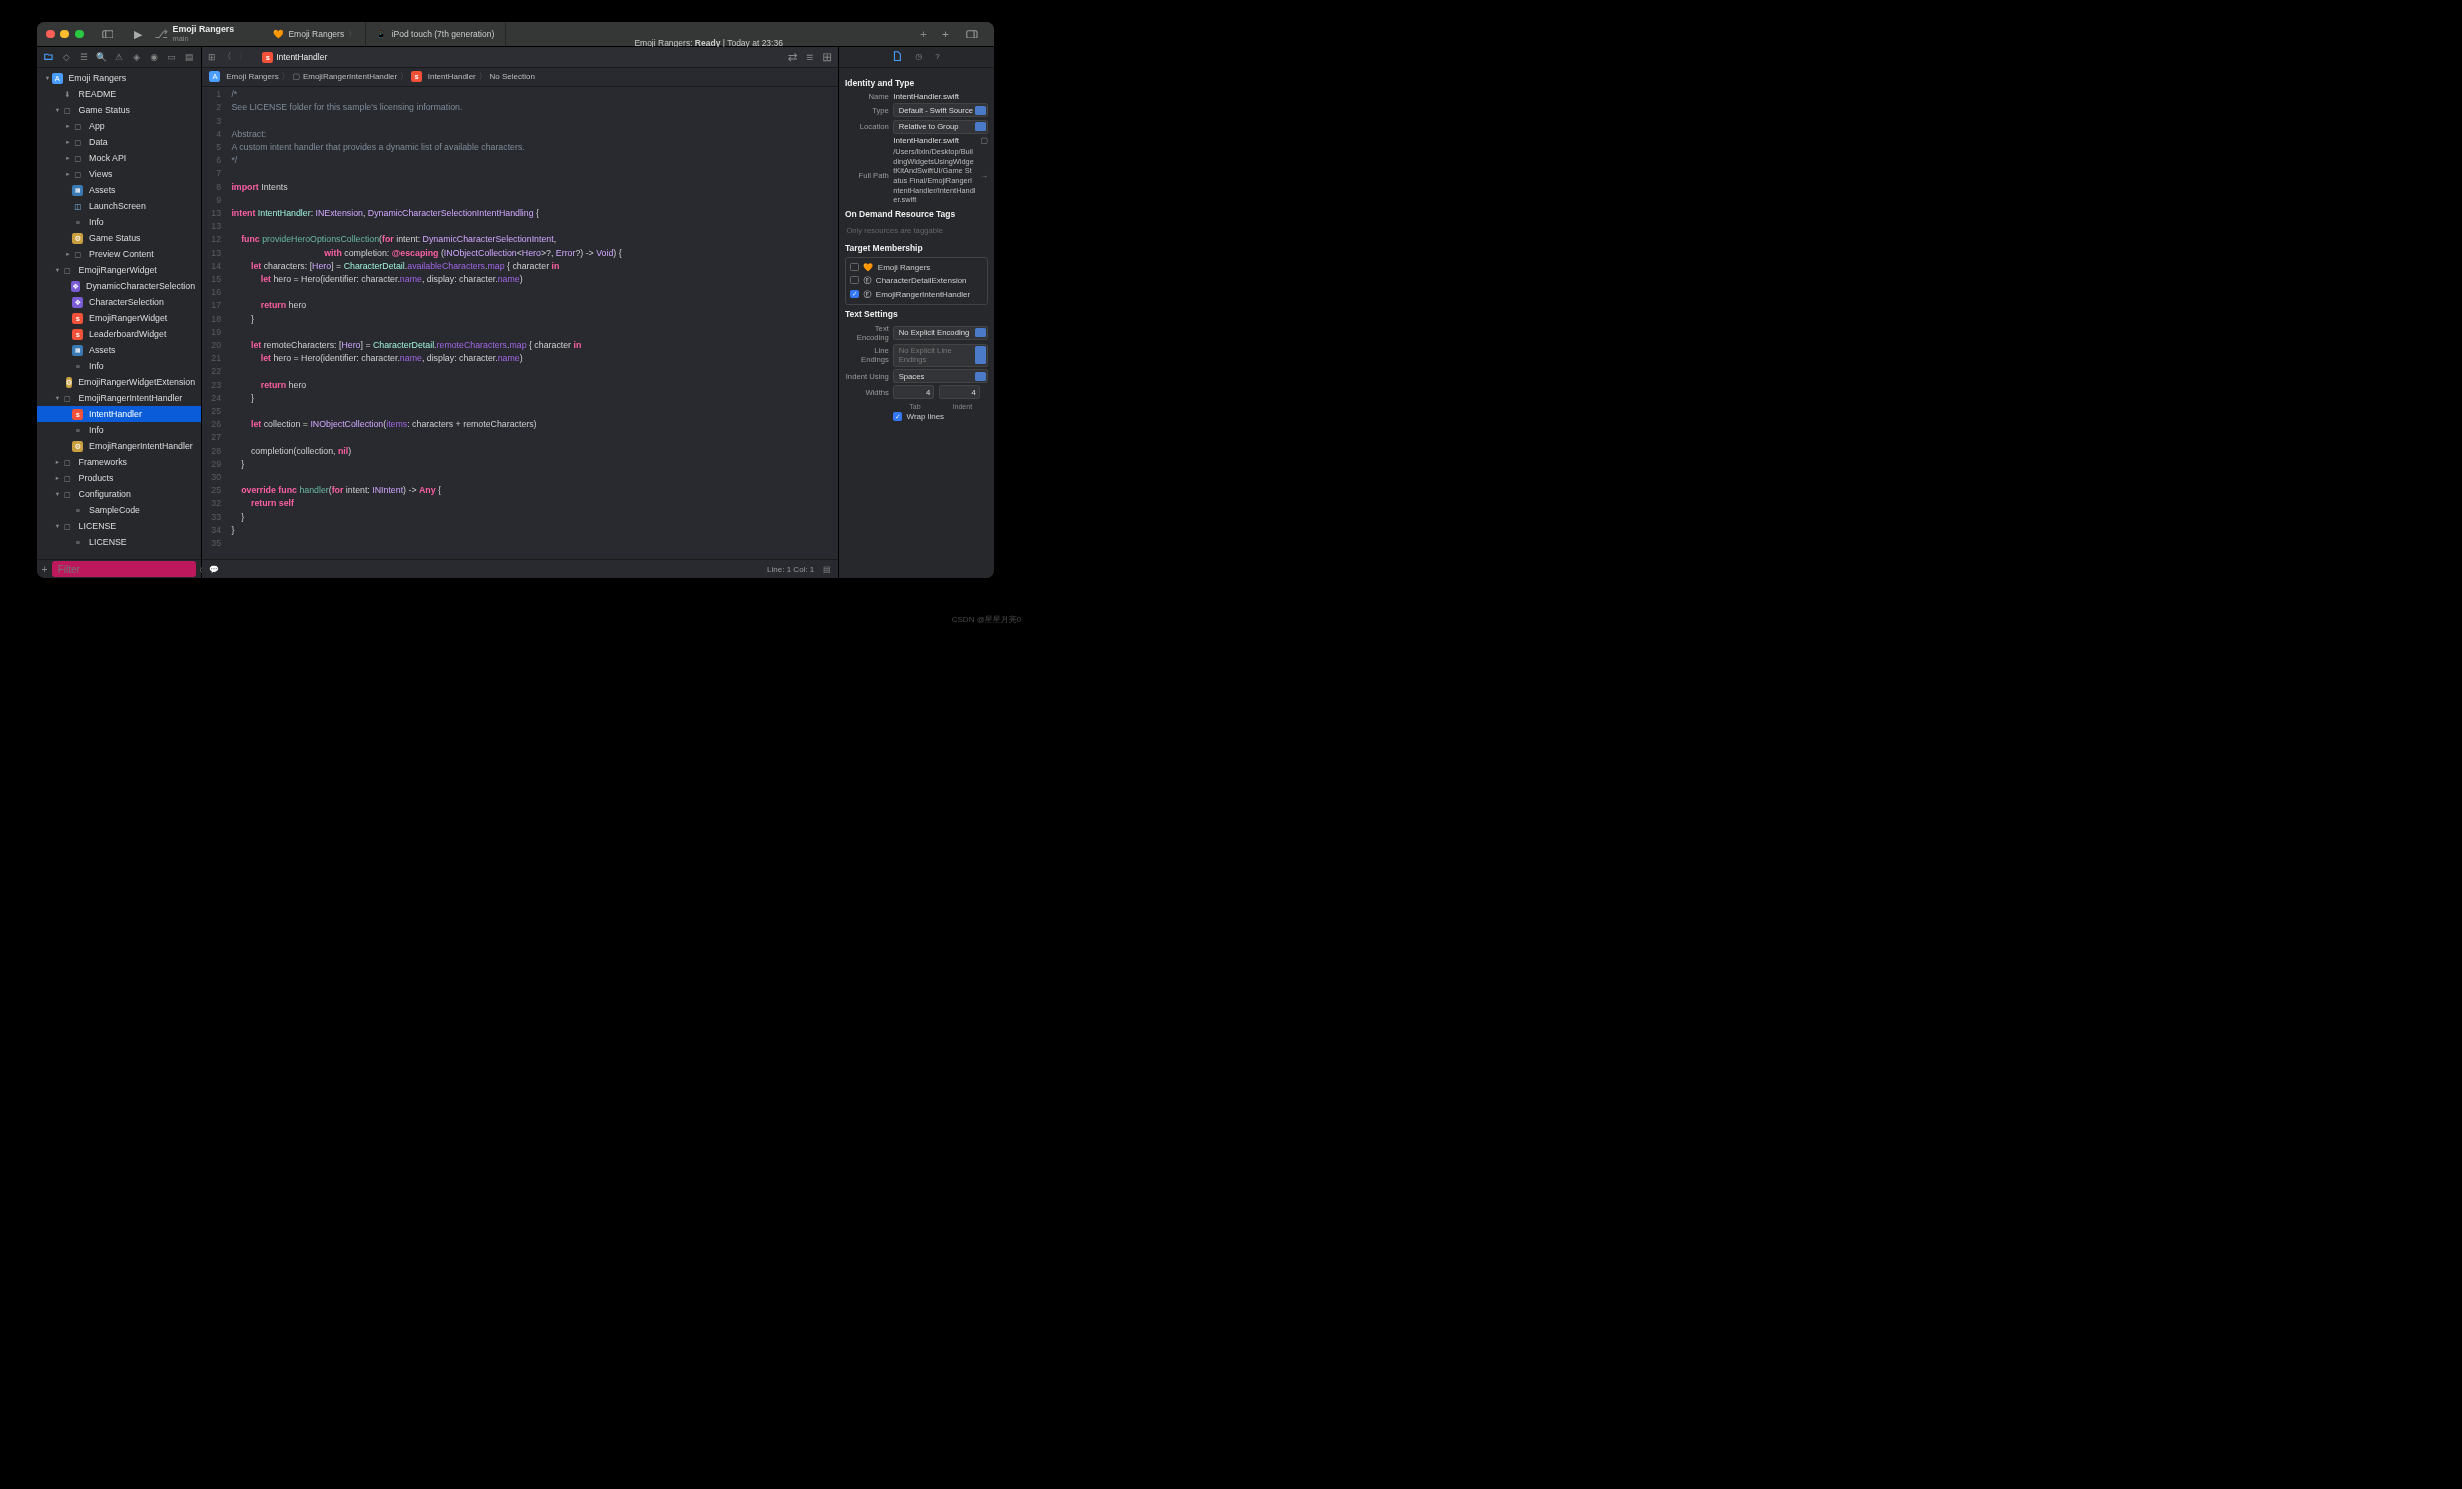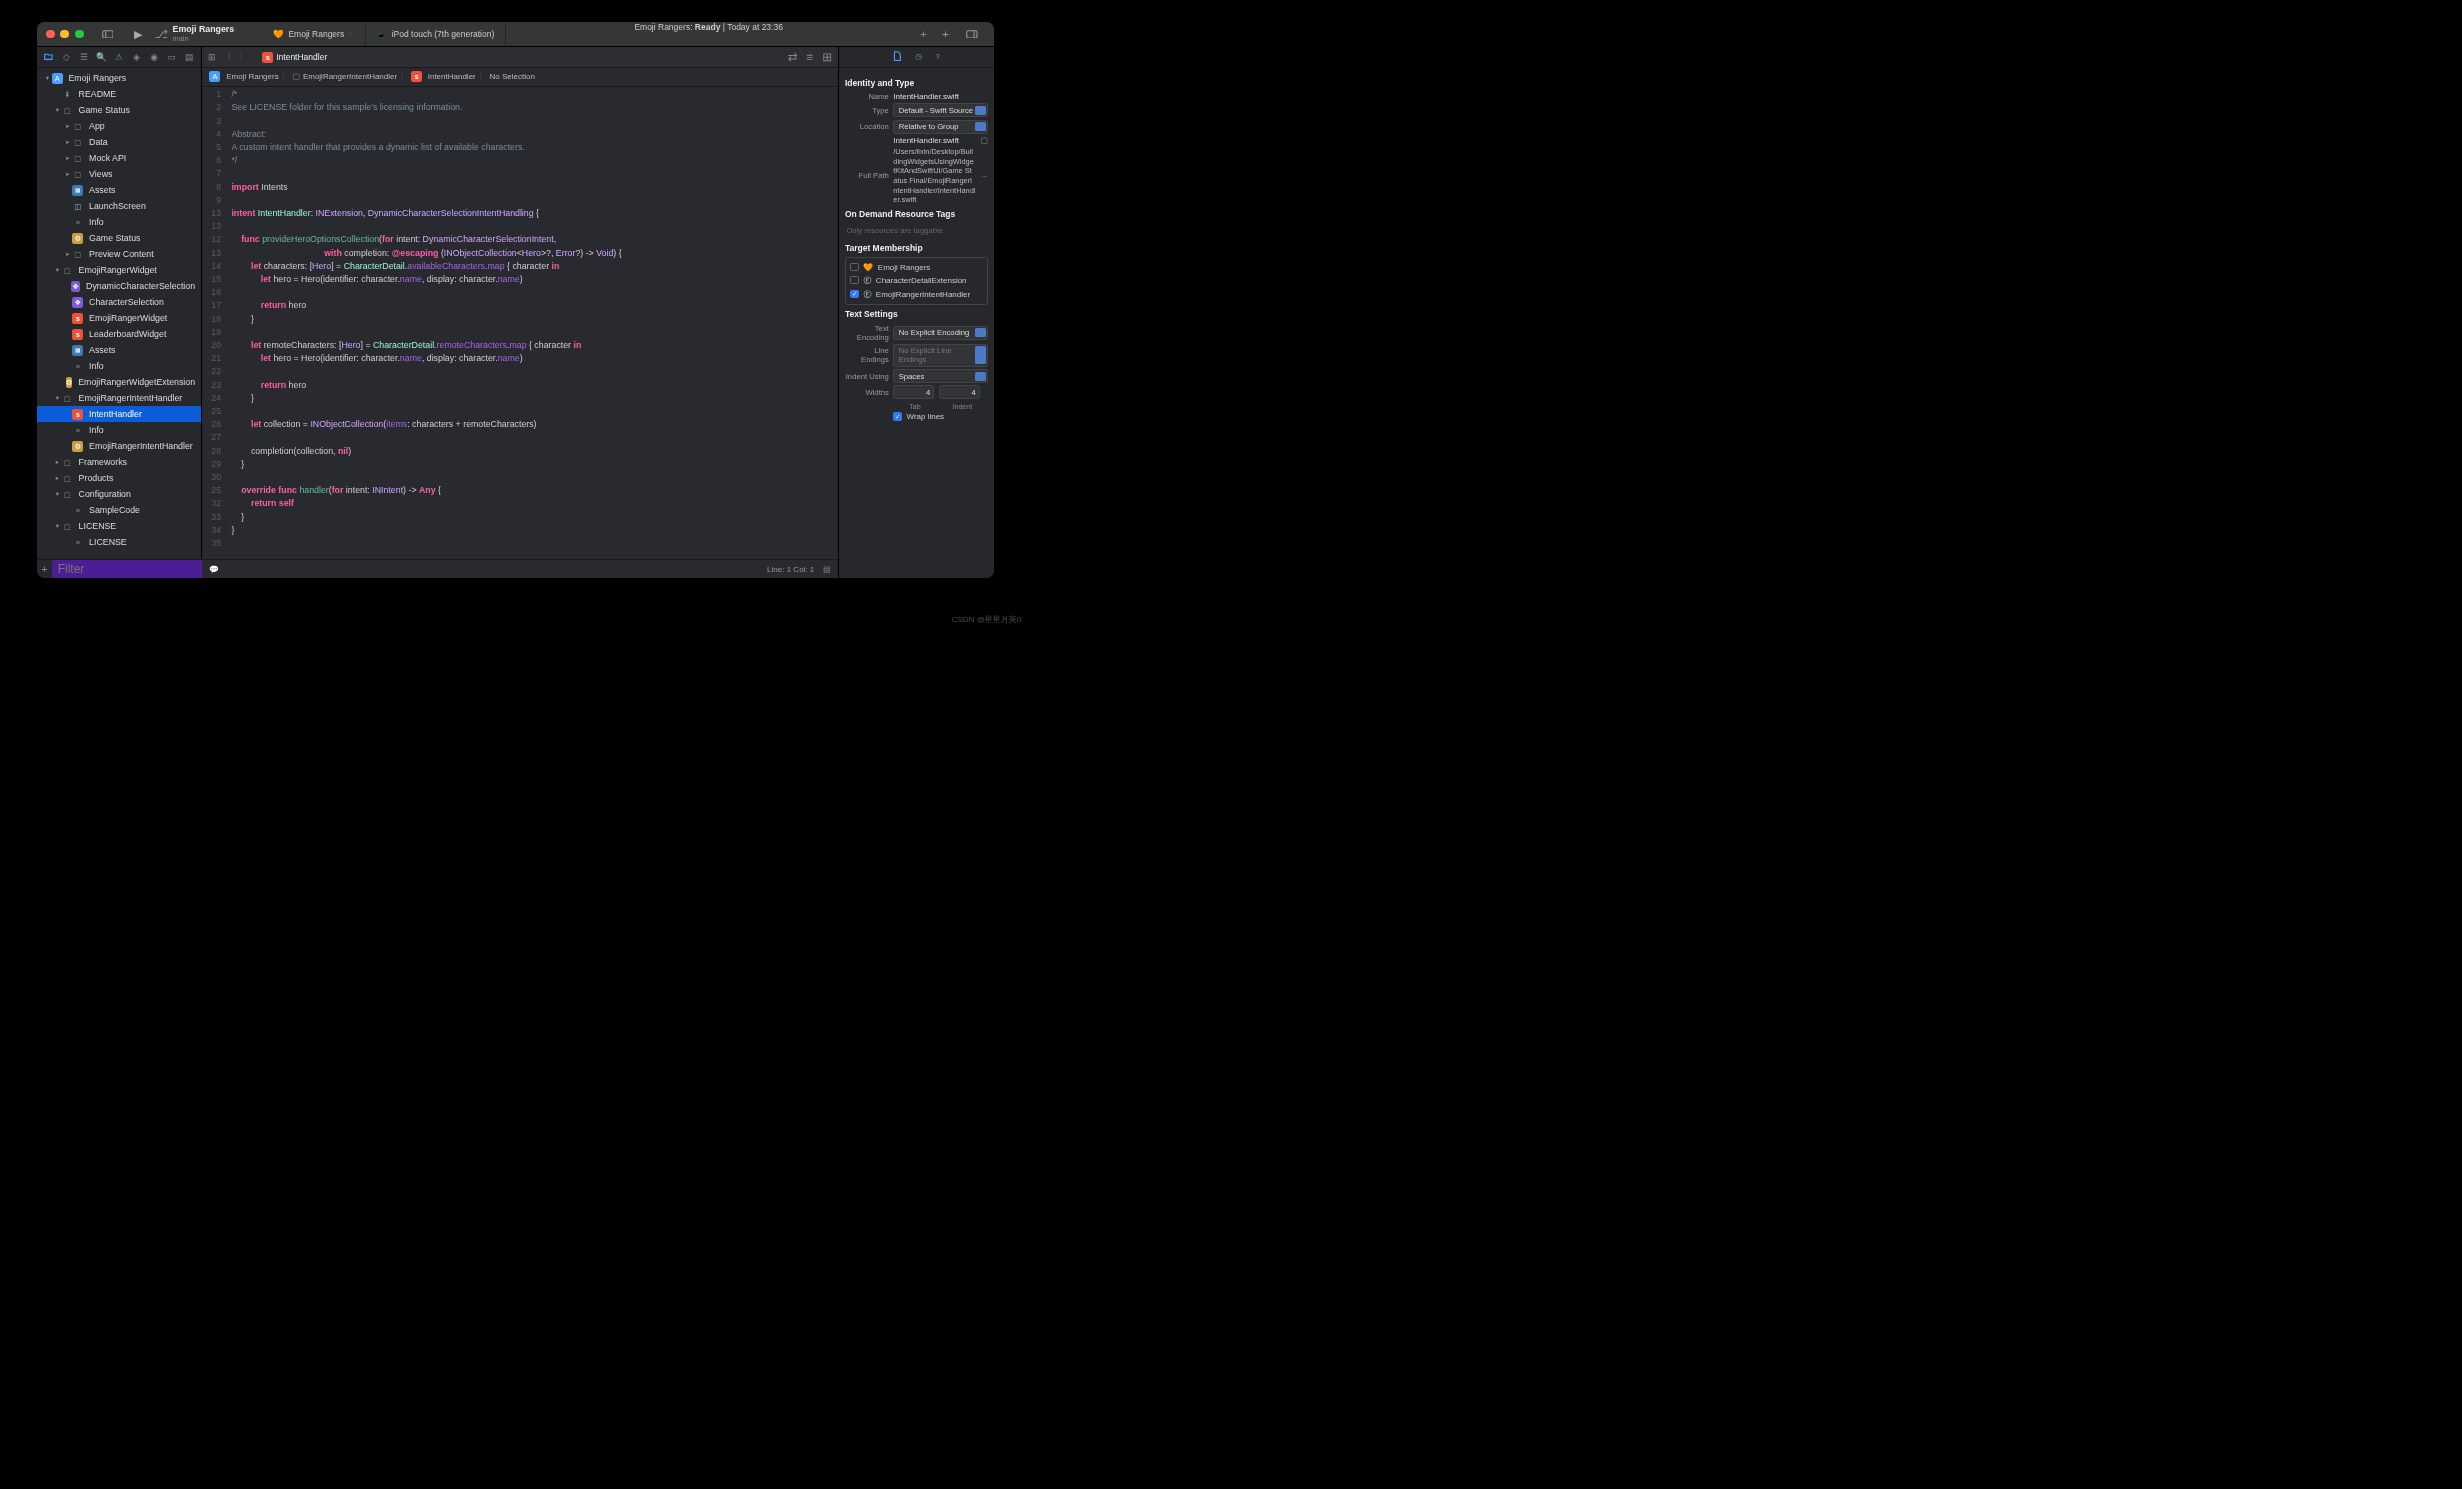--- a/index.html
+++ b/index.html
@@ -12,21 +12,21 @@
 .dot { width:8.8px; height:8.8px; border-radius:50%; }
 .red{background:#ff5f57}.yellow{background:#febc2e}.green{background:#28c840}
 .tb-icon { width:20.6px; height:16px; display:flex; align-items:center; justify-content:center; color:#999; cursor:pointer; border-radius:2.9px; }
 .run-btn{margin-left:10.3px; color:#aaa; font-size:11px;}
 .scheme{display:flex; align-items:center; gap:4.4px; margin-left:5.9px;}
 .scheme-box{display:flex;flex-direction:column;line-height:1.1;}
 .scheme-title{color:#e8e8e8;font-size:8.8px;font-weight:600}
 .scheme-sub{color:#888;font-size:7.4px}
 .tab-area{flex:1;display:flex;align-items:stretch;margin-left:29px;height:100%;}
 .wtab{display:flex;align-items:center;gap:4.4px;padding:0 10.3px;font-size:8.5px;color:#ccc;border-right:0.7px solid #252525;}
-.status{color:#ccc;font-size:8.5px;margin:0 auto;}
+.status{color:#ccc;font-size:8.5px;margin:16px auto;}
 .status .ready{font-weight:600}
 .right-tb{display:flex;align-items:center;gap:5.9px;padding-right:2.9px}
 
 
 .main { flex:1; display:flex; overflow:hidden; }
 .sidebar { width:165px; background:#26282b; display:flex; flex-direction:column; border-right:0.7px solid #000; }
 .sb-tabs{height:20.6px;display:flex;align-items:center;padding:0 4.4px;gap:2.9px;border-bottom:0.7px solid #1a1a1a}
 .sb-tab{width:14.7px;height:14.7px;display:flex;align-items:center;justify-content:center;color:#888;border-radius:2.2px;font-size:8.8px}
 .sb-tab.active{color:#4a9eff}
 .tree{flex:1;overflow:auto;padding:2.9px 0;font-size:8.8px;color:#ddd}
@@ -38,21 +38,21 @@
 .i-proj{background:#4a9eff;color:#fff}
 .i-folder{color:#888}
 .i-md{color:#888}
 .i-swift{background:#f05138;color:#fff;font-weight:700}
 .i-plist{color:#888}
 .i-ext{background:#7b5cd6;color:#fff}
 .i-yellow{background:#c9a03f;color:#fff}
 .i-stor{color:#7bb6e8}
 .i-asset{background:#3a7ab5;color:#fff;font-size:5.9px}
 .sb-filter{height:19px;border-top:0.7px solid #1a1a1a;display:flex;align-items:center;padding:0 4.4px;gap:4.4px}
-.sb-filter input{flex:1;background:#4c1d95;border:none;border-radius:2.9px;padding:2.2px 5.9px;color:#ccc;font-size:12px;outline:none}
+.sb-filter input{flex:1;background:#be185d;border:none;border-radius:2.9px;padding:2.2px 5.9px;color:#ccc;font-size:10px;outline:none}
 
 
 .editor-wrap{flex:1;display:flex;flex-direction:column;background:#292a30}
 .etabs{height:21.3px;background:#2d2e33;display:flex;align-items:stretch;border-bottom:0.7px solid #1a1a1a}
 .etab-nav{display:flex;align-items:center;padding:0 5.9px;gap:7.4px;color:#888;font-size:8.8px}
 .etab{display:flex;align-items:center;padding:0 8.8px;font-size:8.5px;color:#eee;background:#3a3b41;border-radius:0}
 .etab.active{background:#2d2e33}
 .etabs-right{margin-left:auto;display:flex;align-items:center;padding:0 5.9px;gap:8.8px;color:#888}
 .jump-bar{height:18.4px;display:flex;align-items:center;padding:0 7.4px;font-size:8px;color:#bbb;border-bottom:0.7px solid #1a1a1a;gap:2.9px}
 .jump-bar .sep{color:#666}

